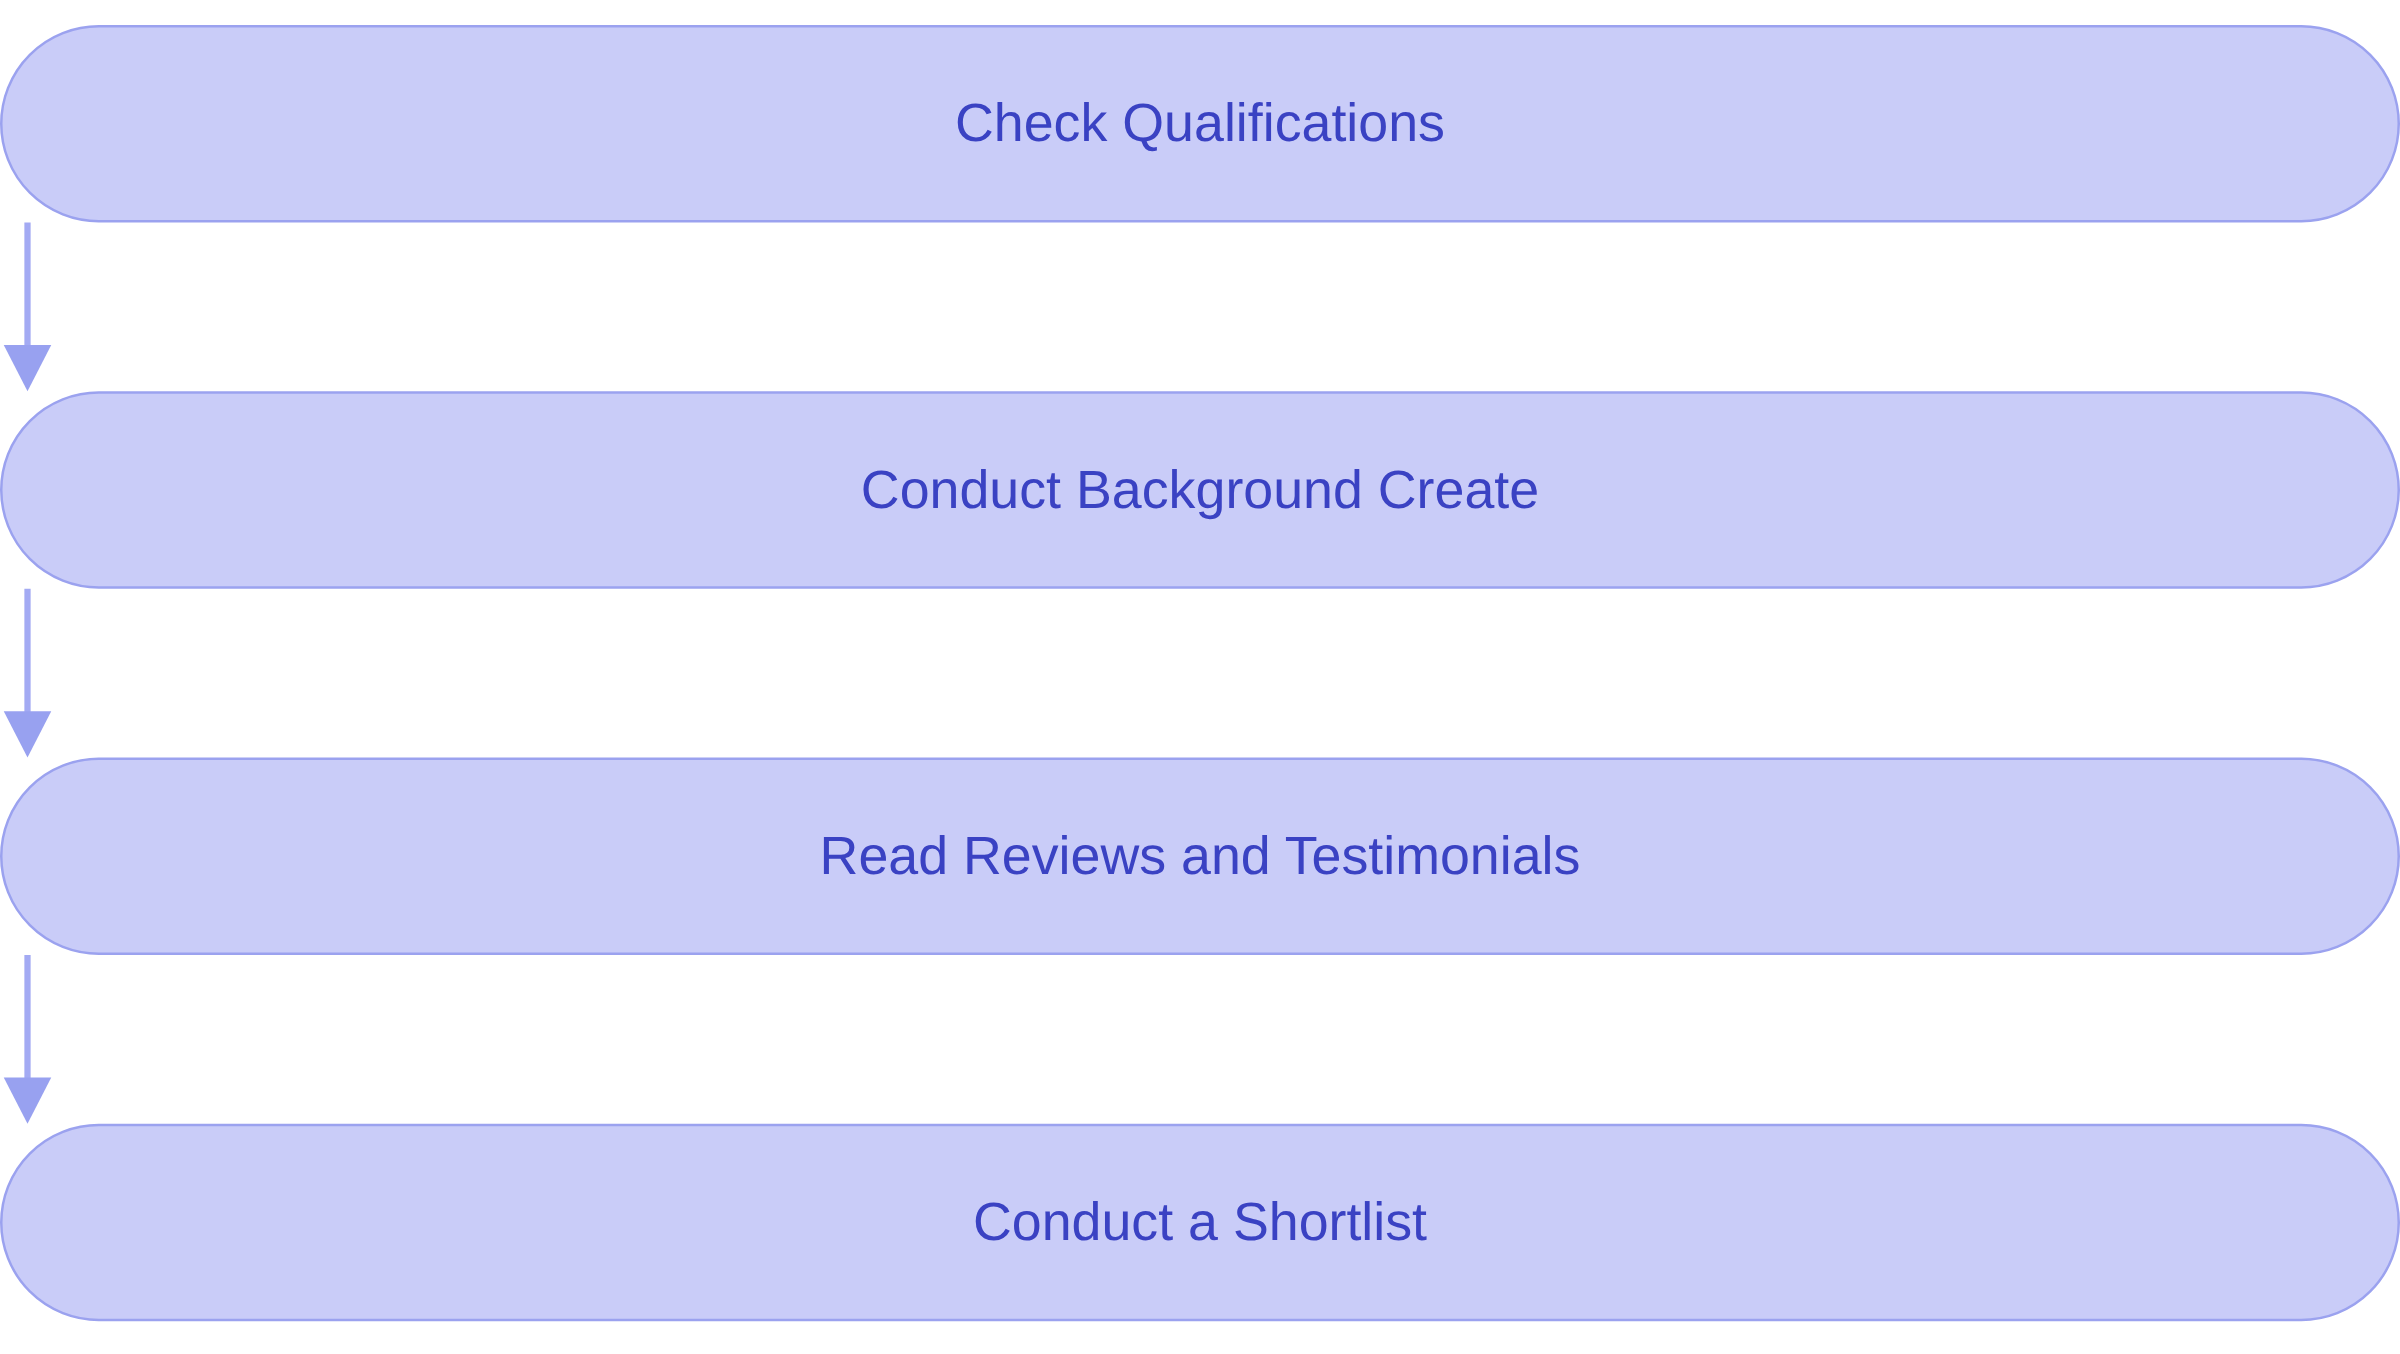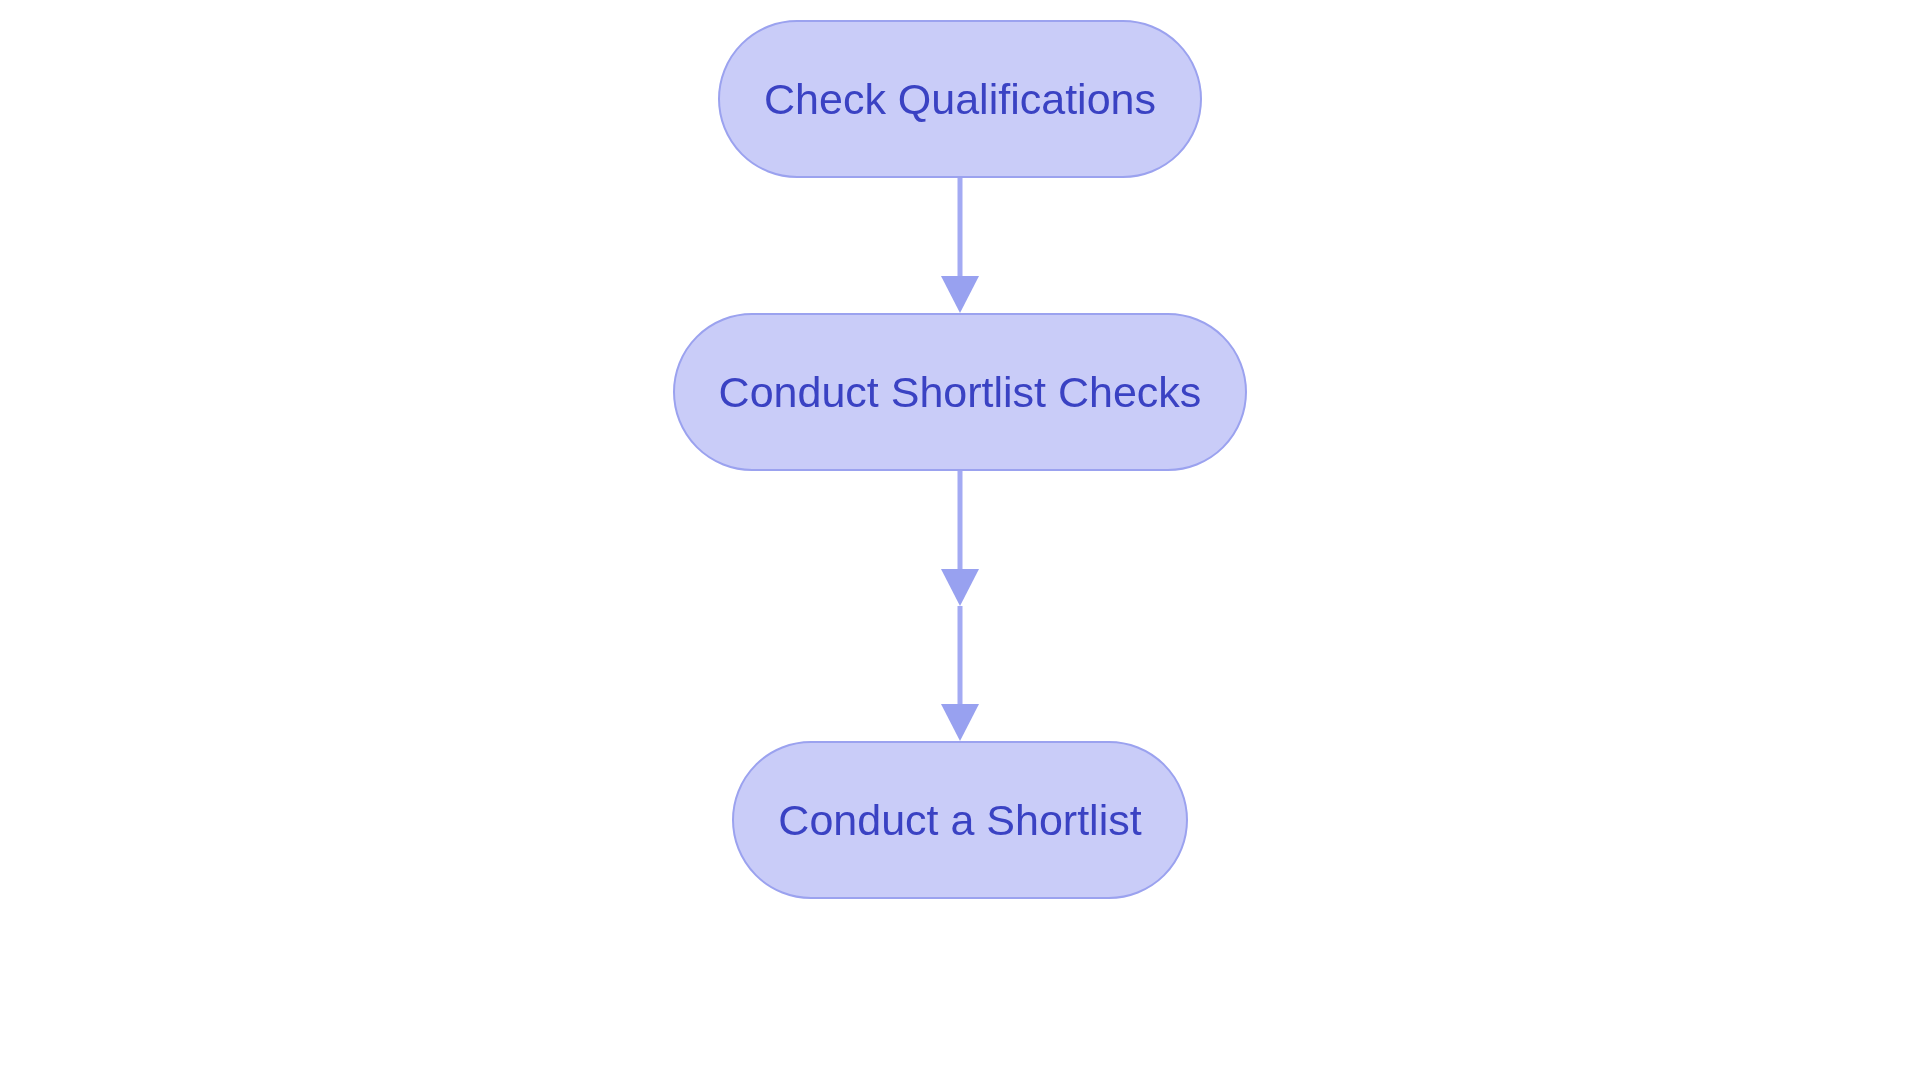--- a/index.html
+++ b/index.html
@@ -16,21 +16,20 @@
     font-family: "Liberation Sans", sans-serif;
   }
   .canvas {
     position: relative;
     width: 1920px;
     height: 1083px;
     background: var(--background);
     overflow: hidden;
     display: flex;
     flex-direction: column;
-    align-items: center;
     padding-top: 20px;
   }
   .node {
     height: 158px;
     min-width: 420px;
     padding: 0 44px;
     background: var(--node-fill);
     border: 2.5px solid var(--node-border);
     border-radius: 79px;
     display: flex;
@@ -80,28 +79,31 @@
   <div class="node">
     <span class="node-label">Check Qualifications</span>
   </div>
 
   <div class="arrow">
     <div class="arrow-line"></div>
     <div class="arrow-head"></div>
   </div>
 
   <div class="node">
-    <span class="node-label">Conduct Shortlist Checks</span>
+    <span class="node-label">Conduct Background Create</span>
   </div>
 
   <div class="arrow">
     <div class="arrow-line"></div>
     <div class="arrow-head"></div>
   </div>
 
+  <div class="node">
+    <span class="node-label">Read Reviews and Testimonials</span>
+  </div>
 
   <div class="arrow">
     <div class="arrow-line"></div>
     <div class="arrow-head"></div>
   </div>
 
   <div class="node">
     <span class="node-label">Conduct a Shortlist</span>
   </div>
 

